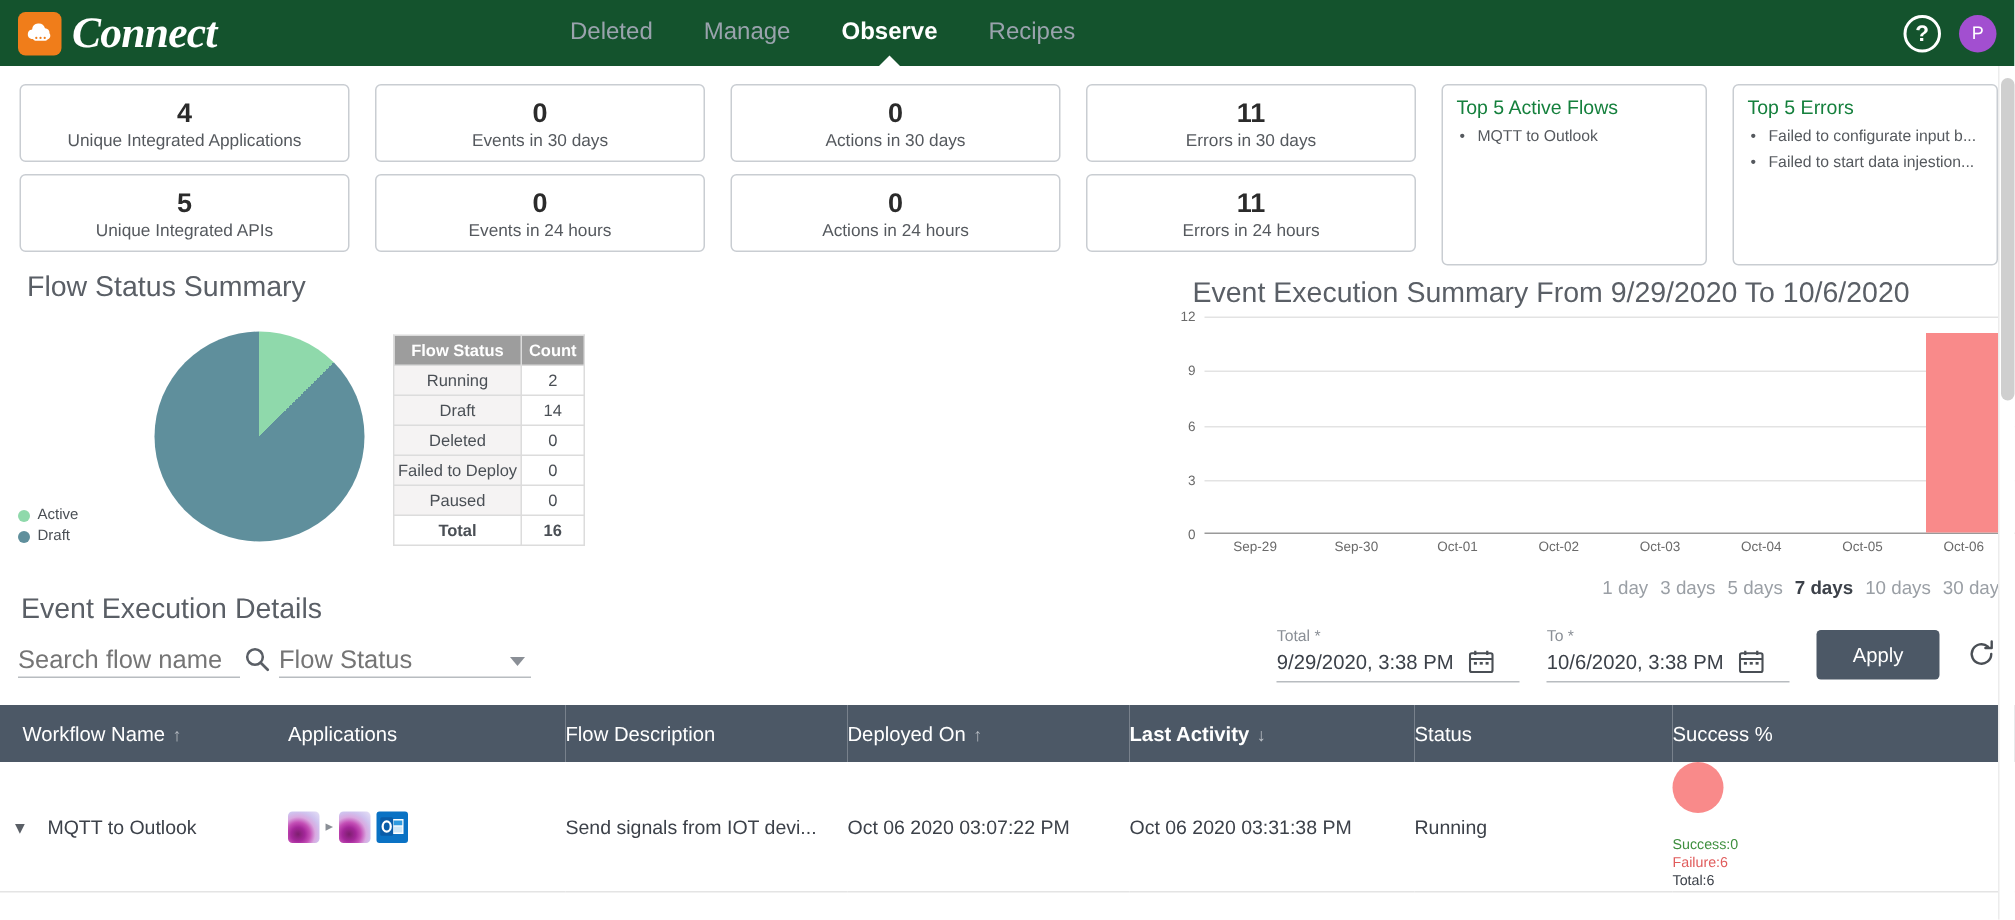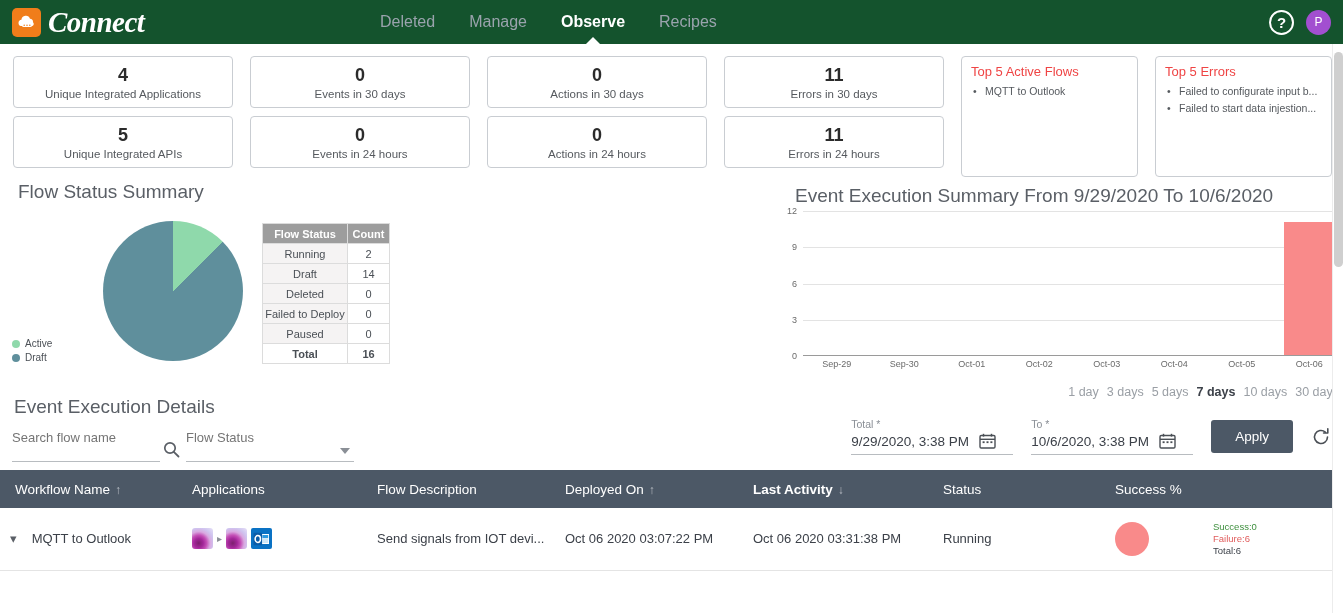--- a/index.html
+++ b/index.html
@@ -70,21 +70,21 @@
     align-items: center; justify-content: center;
     background: #fff;
   }
   .stat-value { font-size: 18px; font-weight: bold; color: #2b2b2b; line-height: 22px; }
   .stat-label { font-size: 11.5px; color: #55595e; margin-top: 2px; }
   .list-card {
     border: 1px solid #c9cdd2; border-radius: 4px;
     width: 177px; height: 121px;
     padding: 7px 9px; background: #fff;
   }
-  .list-card-title { font-size: 13px; color: #ef4444; margin-bottom: 4px; }
+  .list-card-title { font-size: 13px; color: #15803d; margin-bottom: 4px; }
   .list-card ul { list-style: none; }
   .list-card li {
     font-size: 10.5px; color: #55595e; line-height: 17px;
     padding-left: 14px; position: relative; white-space: nowrap; overflow: hidden;
   }
   .list-card li:before {
     content: "\2022"; position: absolute; left: 2px; color: #55595e;
   }
 
   
@@ -130,21 +130,21 @@
   }
   .range-btns .rb { cursor: pointer; }
   .range-btns .rb.active { color: #3c4149; font-weight: bold; }
 
   
   .details { position: relative; height: 78px; }
   #event-execution-details { position: absolute; left: 14px; top: 4px; }
   .search-row { position: absolute; left: 12px; top: 36px; display: flex; align-items: flex-end; gap: 0; }
   .underline-field {
     border: none; border-bottom: 1px solid #b8bcc0; background: transparent;
-    font-size: 13px; color: #15803d; padding: 2px 0 16px 0; outline: none;
+    font-size: 17px; color: #15803d; padding: 2px 0 1px 0; outline: none;
     font-family: "Liberation Sans", sans-serif;
   }
   #search-flow-name { width: 148px; }
   .search-icon-btn {
     width: 22px; height: 22px; margin: 0 4px 2px 0; cursor: pointer;
     display: flex; align-items: center; justify-content: center;
   }
   .select-wrap { position: relative; width: 168px; }
   .select-wrap .caret {
     position: absolute; right: 4px; bottom: 8px;
@@ -517,21 +517,21 @@
           </span>
         </div>
       </td>
       <td>
         <span class="ellip" style="max-width:175px">Send signals from IOT devi...</span>
       </td>
       <td>Oct 06 2020 03:07:22 PM</td>
       <td>Oct 06 2020 03:31:38 PM</td>
       <td>Running</td>
       <td>
-        <div style="display:flex;align-items:center;gap:64px;">
+        <div style="display:flex;gap:16px;flex-direction:column;">
           <div class="success-circle" style="background: rgb(249, 138, 138);"></div>
           <div class="succ-stats">
             <div class="succ-ok">Success:0</div>
             <div class="succ-fail">Failure:6</div>
             <div class="succ-total">Total:6</div>
           </div>
         </div>
       </td>
     </tr>
   </tbody>

